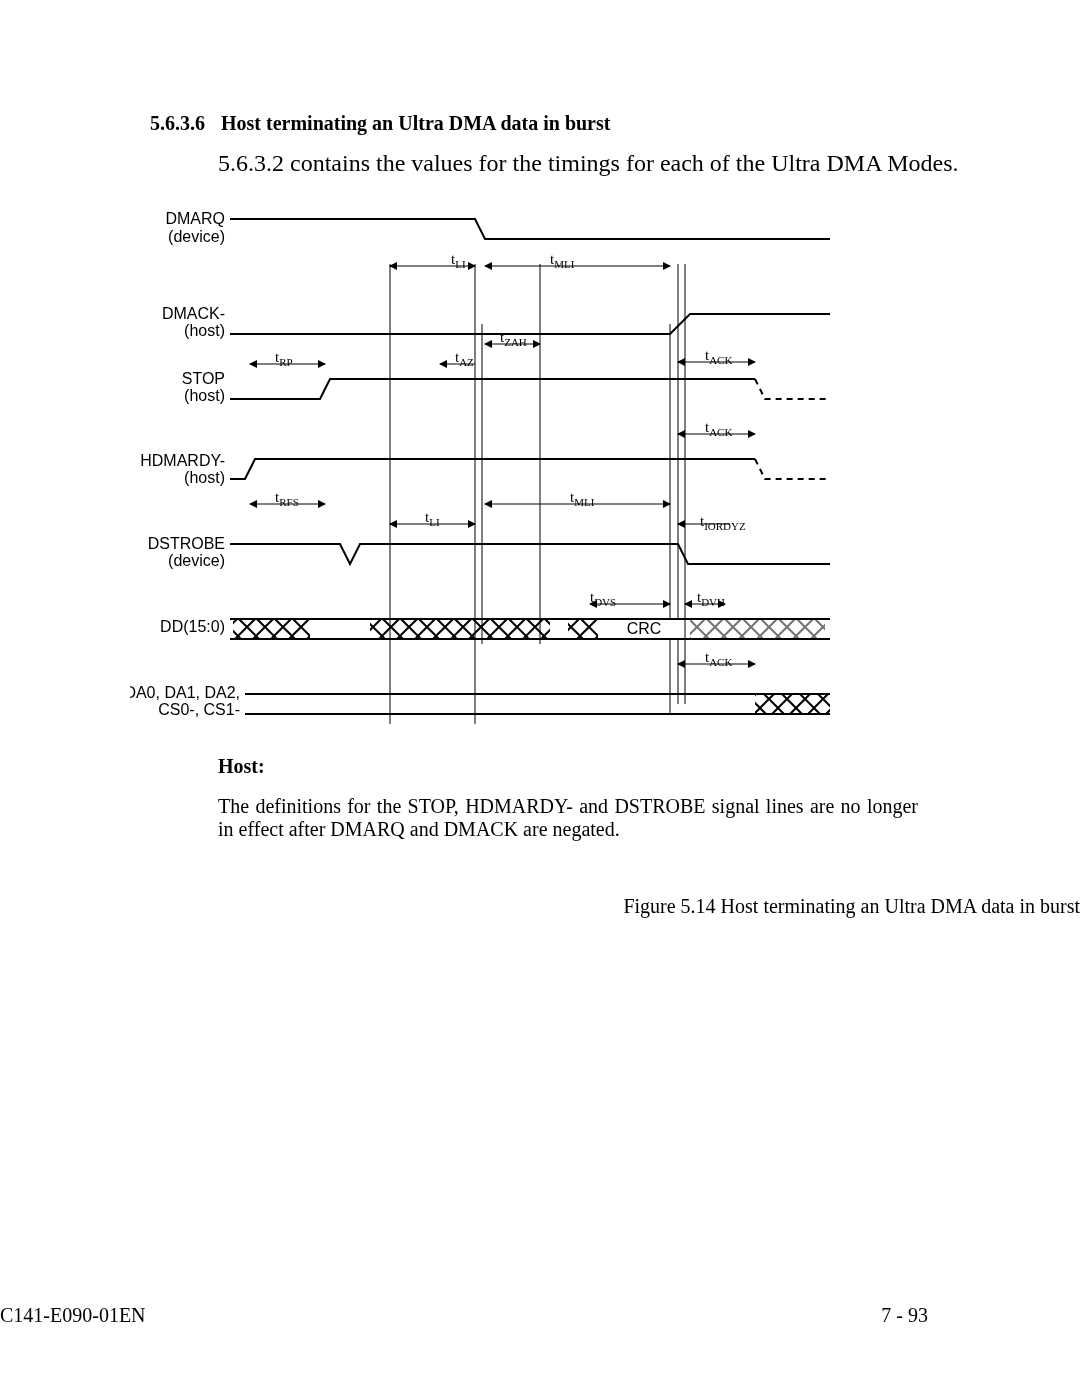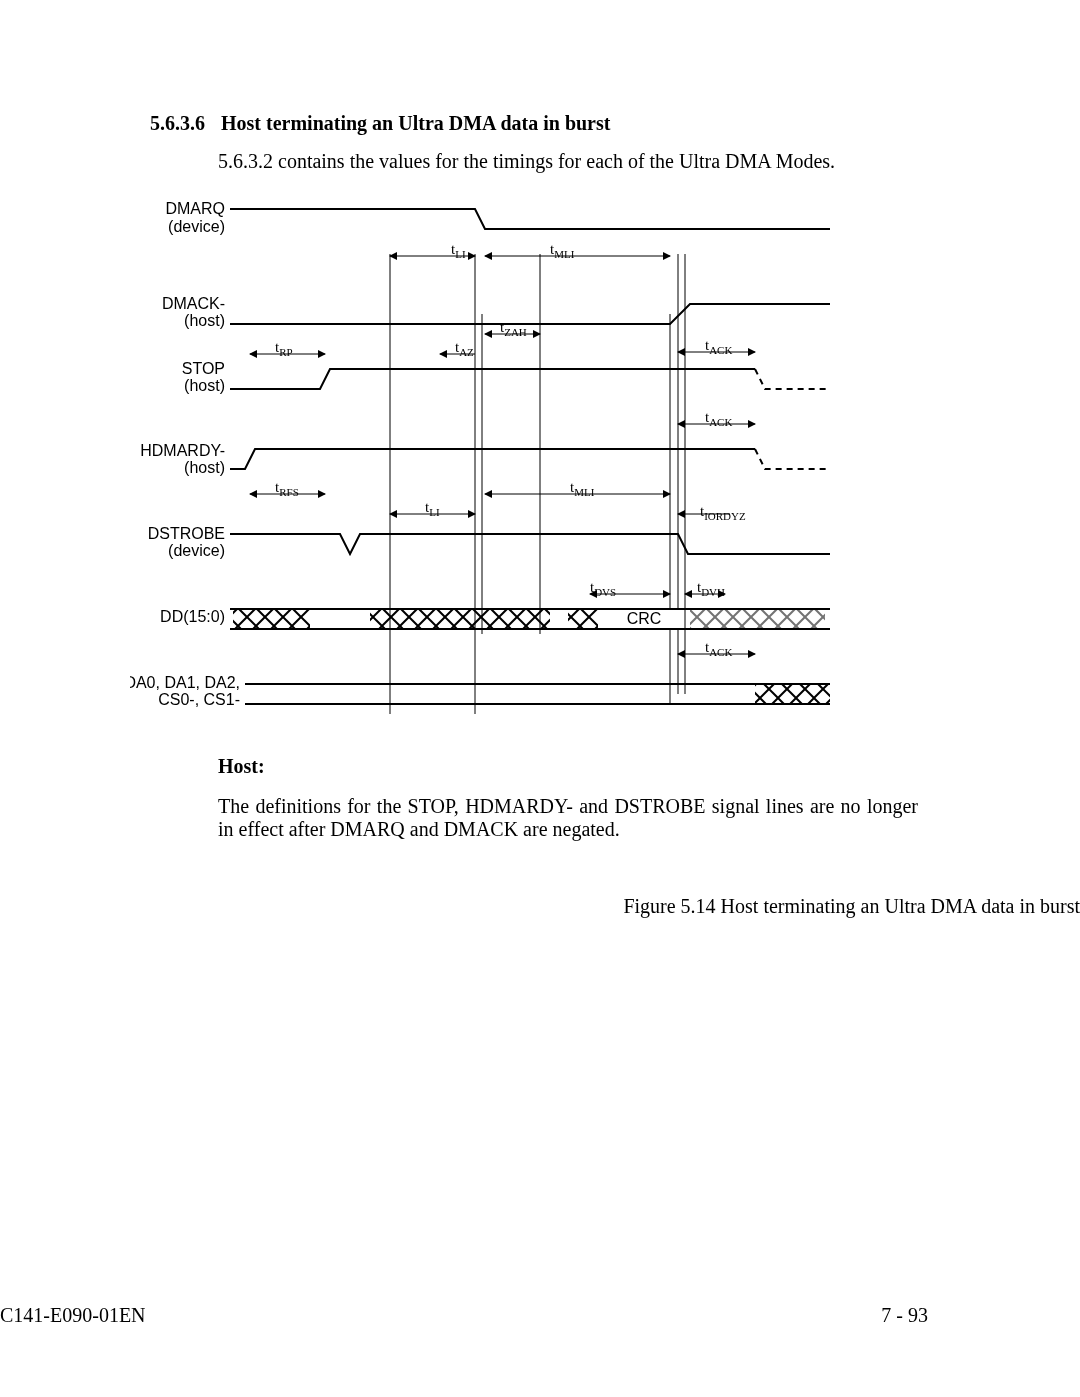--- a/index.html
+++ b/index.html
@@ -25,26 +25,26 @@
     font-size: 20px;
   }
   .section-num {
     display: inline-block;
     width: 66px;
   }
   .intro-text {
     position: absolute;
     left: 218px;
     top: 150px;
-    font-size: 20px;
+    font-size: 24px;
   }
   .diagram-holder {
     position: absolute;
     left: 130px;
-    top: 194px;
+    top: 204px;
     width: 800px;
     height: 540px;
   }
   .diagram-holder svg {
     width: 800px;
     height: 540px;
   }
   .note-head {
     position: absolute;
     left: 218px;

